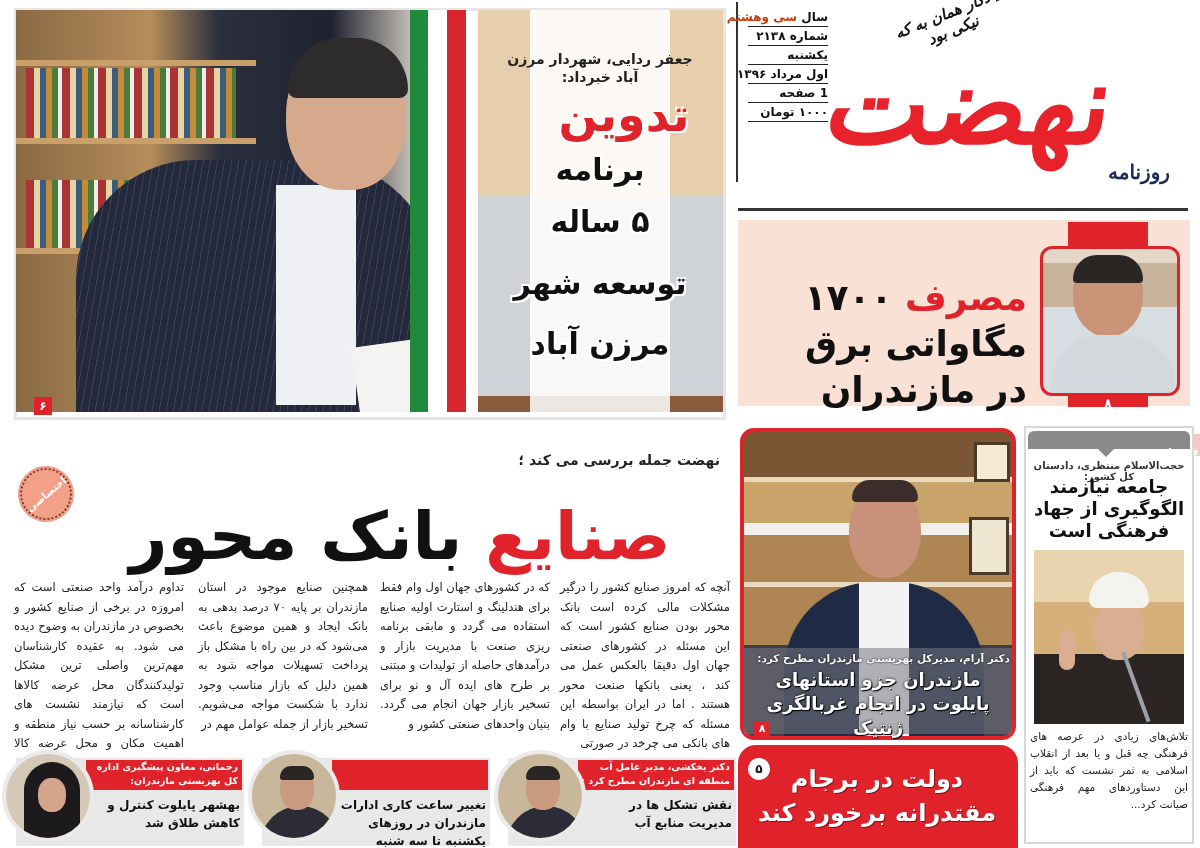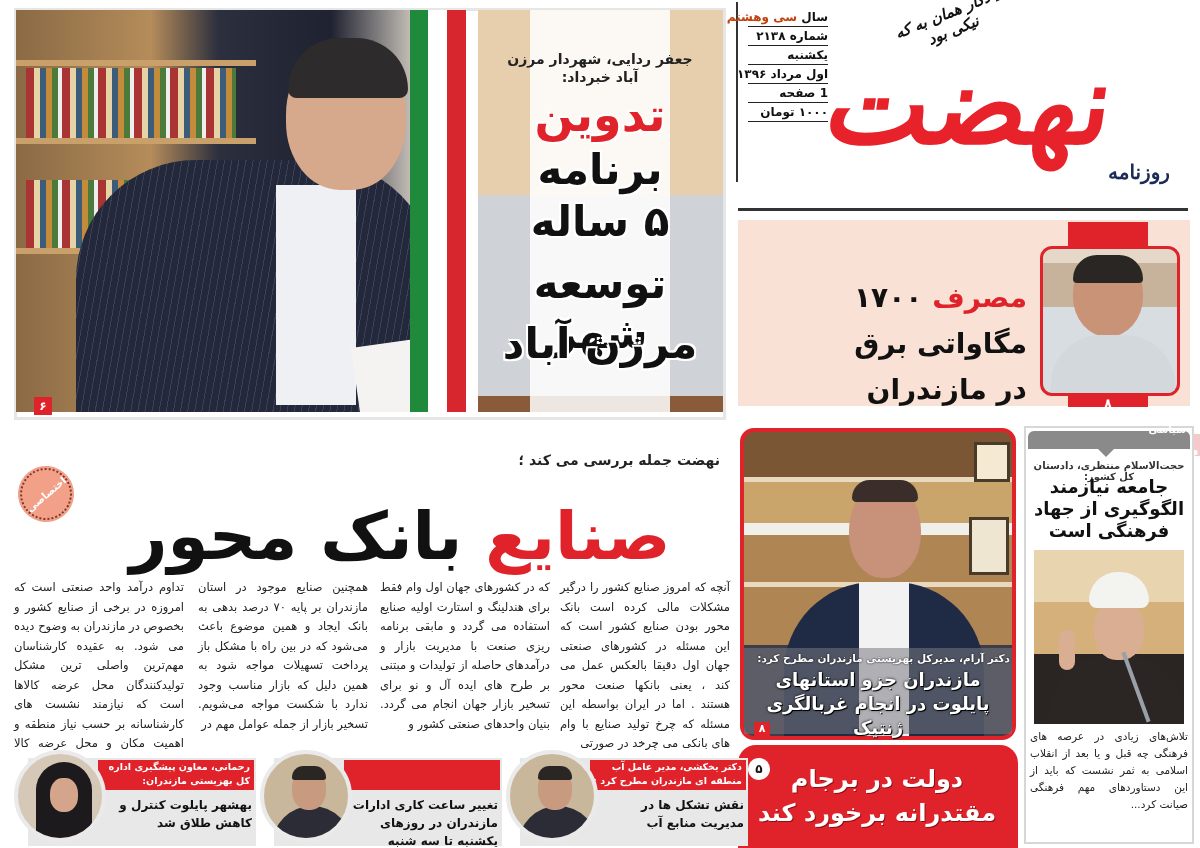--- a/index.html
+++ b/index.html
@@ -15,39 +15,39 @@
   .person-body { position: absolute; left: 60px; top: 150px; width: 360px; height: 260px; border-radius: 120px 120px 0 0; background: repeating-linear-gradient(100deg,#23283a 0 6px,#394058 6px 7px); }
   .person-shirt { position: absolute; left: 260px; top: 175px; width: 80px; height: 220px; background: #eef0f4; }
   .person-head { position: absolute; left: 270px; top: 30px; width: 120px; height: 150px; border-radius: 50% 50% 45% 45%; background: #d6a98c; }
   .person-hair { position: absolute; left: 272px; top: 28px; width: 120px; height: 60px; border-radius: 60px 60px 10px 10px; background: #2d2b2b; }
   .paper { position: absolute; left: 340px; top: 330px; width: 110px; height: 80px; background: #f5f3f1; transform: rotate(-8deg); }
   #lead-flag { left: 410px; top: 10px; width: 56px; height: 402px; background: linear-gradient(90deg,#1f8a3c 0 33%,#fff 33% 66%,#d7262e 66%); }
   #lead-page-badge { left: 34px; top: 397px; width: 18px; height: 18px; background: #e0232b; color: #fff; font-size: 12px; font-weight: bold; text-align: center; line-height: 18px; }
   #lead-text-bg { left: 478px; top: 10px; width: 245px; height: 402px; background: linear-gradient(180deg,#e7cfae 0 46%,#cfd2d6 46% 96%,#8a5b3a 96%); }
   #lead-text-panel { left: 530px; top: 10px; width: 140px; height: 402px; background: rgba(255,255,255,0.85); }
   #lead-kicker { right: 500px; top: 24px; width: 200px; font-size: 14px; font-weight: bold; text-align: center; line-height: 18px; color: #222; margin-top: 26px; }
-  #lead-title-red { left: 500px; top: 88px; width: 200px; text-align: center; font-size: 46px; font-weight: bold; color: #e0232b; line-height: 54px; text-shadow: 2px 2px 0 #fff, -2px -2px 0 #fff; }
-  .lead-line { left: 490px; width: 220px; text-align: center; font-size: 42px; font-weight: bold; color: #111; line-height: 50px; text-shadow: 2px 2px 0 #fff, -2px -2px 0 #fff, 2px -2px 0 #fff, -2px 2px 0 #fff; }
+  #lead-title-red { left: 524px; top: 88px; width: 200px; text-align: center; font-size: 46px; font-weight: bold; color: #e0232b; line-height: 54px; text-shadow: 2px 2px 0 #fff, -2px -2px 0 #fff; }
+  .lead-line { left: 490px; width: 220px; text-align: center; font-size: 30px; font-weight: bold; color: #111; line-height: 50px; text-shadow: 2px 2px 0 #fff, -2px -2px 0 #fff, 2px -2px 0 #fff, -2px 2px 0 #fff; }
   #mast-info { left: 748px; top: 8px; width: 80px; }
   .info-line { font-size: 12px; font-weight: bold; color: #111; border-bottom: 1px solid #222; padding: 2px 0; text-align: right; white-space: nowrap; }
   .info-line .red { color: #c2410c; padding-left: 28px; }
   #mast-logo { left: 780px; top: 20px; width: 380px; height: 170px; font-family: "DejaVu Serif", serif; font-size: 110px; font-weight: bold; color: #e8222a; text-align: center; line-height: 170px; letter-spacing: -4px; transform: skewX(-8deg); }
   #mast-slogan { left: 880px; top: 4px; width: 140px; font-family: "DejaVu Serif", serif; font-size: 15px; font-style: italic; font-weight: bold; color: #111; transform: rotate(-22deg); text-align: center; }
   #mast-daily { left: 1104px; top: 160px; width: 70px; font-family: "DejaVu Serif", serif; font-size: 20px; font-weight: bold; color: #1a2b55; text-align: center; }
   #mast-rule { left: 738px; top: 208px; width: 450px; height: 3px; background: #333; }
   #mast-vrule { left: 736px; top: 2px; width: 2px; height: 180px; background: #333; }
 
   
   #elec { left: 738px; top: 220px; width: 452px; height: 186px; background: #fae1d6; }
   #elec-redbar { left: 1068px; top: 222px; width: 80px; height: 185px; background: #e0232b; }
   #elec-photo { left: 1040px; top: 246px; width: 140px; height: 150px; border: 3px solid #e0232b; border-radius: 12px; background: linear-gradient(180deg,#e6d8c8 0 10%,#c7b39b 10% 40%,#d8dde1 40%); overflow: hidden; }
   .elec-head { position: absolute; left: 30px; top: 8px; width: 70px; height: 80px; border-radius: 45% 45% 50% 50%; background: #c99377; }
   .elec-hair { position: absolute; left: 30px; top: 6px; width: 70px; height: 28px; border-radius: 35px 35px 6px 6px; background: #2a2624; }
   #elec-page { left: 1098px; top: 396px; width: 20px; font-size: 13px; color: #fff; font-weight: bold; text-align: center; }
-  #elec-title { left: 742px; top: 275px; width: 285px; font-size: 28px; font-weight: bold; color: #111; text-align: right; line-height: 46px; }
+  #elec-title { left: 742px; top: 275px; width: 285px; font-size: 36px; font-weight: bold; color: #111; text-align: right; line-height: 46px; }
   #elec-title .red { color: #e0232b; }
 
   
   #sub-kicker { left: 320px; top: 452px; width: 400px; font-size: 14px; font-weight: bold; text-align: right; color: #222; }
   #headline { left: 80px; top: 492px; width: 640px; height: 90px; font-size: 66px; font-weight: bold; text-align: center; line-height: 90px; color: #111; letter-spacing: -1px; }
   #headline .red { color: #e0232b; }
   #exclusive-badge { left: 20px; top: 468px; width: 52px; height: 52px; border-radius: 50%; background: #f3a088; border: 2px dotted #7b3a2a; color: #fff; font-size: 10px; font-weight: bold; display: flex; align-items: center; justify-content: center; transform: rotate(-40deg); box-shadow: 0 0 0 2px #f3a088; }
   .col { top: 578px; width: 170px; font-size: 11.5px; line-height: 19.5px; color: #222; text-align: justify; text-align-last: right; }
 
   
@@ -64,34 +64,34 @@
 
   
   #barjam { left: 738px; top: 745px; width: 280px; height: 103px; background: #e0232b; border-radius: 18px 18px 0 0; }
   #barjam-title { left: 742px; top: 762px; width: 270px; font-size: 24px; font-weight: bold; color: #fff; text-align: center; line-height: 34px; text-shadow: 1px 1px 0 #8a0f14; }
   #barjam-page { left: 748px; top: 758px; width: 22px; height: 22px; border-radius: 50%; background: #fff; color: #111; font-size: 12px; font-weight: bold; text-align: center; line-height: 22px; }
 
   
   #pol { left: 1024px; top: 426px; width: 170px; height: 418px; border: 2px solid #d7d7d7; background: #fff; }
   #pol-watermark { left: 1100px; top: 404px; width: 100px; height: 22px; background: #f3bcc0; color: #fff; font-size: 28px; font-weight: bold; text-align: right; opacity: 0.8; margin-top: 30px; }
   #pol-label-bar { left: 1028px; top: 431px; width: 162px; height: 18px; background: #8a8a8a; border-radius: 6px 6px 0 0; }
-  #pol-label { left: 1030px; top: 424px; width: 156px; font-size: 10px; font-weight: bold; color: #fff; text-align: right; }
+  #pol-label { left: 1030px; top: 447px; width: 156px; font-size: 10px; font-weight: bold; color: #fff; text-align: right; }
   #pol-arrow { left: 1098px; top: 449px; width: 0; height: 0; border-left: 8px solid transparent; border-right: 8px solid transparent; border-top: 8px solid #8a8a8a; }
   #pol-kicker { left: 1026px; top: 460px; width: 166px; font-size: 10px; font-weight: bold; color: #333; text-align: center; }
   #pol-title { left: 1026px; top: 476px; width: 166px; font-size: 18px; font-weight: bold; color: #111; text-align: center; line-height: 22px; }
   #pol-photo { left: 1034px; top: 550px; width: 150px; height: 174px; background: linear-gradient(180deg,#e9d4b0 0 30%,#d6b07a 30% 60%,#2a2422 60%); overflow: hidden; }
   .cleric-turban { position: absolute; left: 55px; top: 22px; width: 60px; height: 36px; border-radius: 30px 30px 8px 8px; background: #f3f3f0; }
   .cleric-head { position: absolute; left: 60px; top: 50px; width: 50px; height: 60px; border-radius: 45%; background: #d9ae92; }
   .cleric-robe { position: absolute; left: 15px; top: 105px; width: 135px; height: 80px; border-radius: 60px 60px 0 0; background: #2b2624; }
   .cleric-hand { position: absolute; left: 25px; top: 80px; width: 16px; height: 40px; border-radius: 8px; background: #d9ae92; }
   .mic { position: absolute; left: 100px; top: 100px; width: 4px; height: 74px; background: #9aa0a8; transform: rotate(-20deg); }
   #pol-body { left: 1030px; top: 728px; width: 158px; font-size: 10.5px; line-height: 17px; color: #222; text-align: justify; text-align-last: right; }
 
   
-  .teaser { top: 746px; height: 86px; margin-left: 12px; }
+  .teaser { top: 746px; height: 86px; }
   .teaser-bg { position: absolute; left: 16px; top: 12px; width: 228px; height: 88px; background: #e8e8e8; }
   .teaser-red { position: absolute; left: 86px; top: 14px; width: 156px; height: 30px; background: #e0232b; }
   .teaser-kicker { position: absolute; left: 88px; top: 14px; width: 150px; font-size: 9.5px; font-weight: bold; line-height: 14px; color: #fff; text-align: right; }
   .teaser-title { position: absolute; left: 90px; top: 50px; width: 150px; font-size: 12px; font-weight: bold; line-height: 18px; color: #111; text-align: right; }
   .teaser-photo { position: absolute; left: 2px; top: 4px; width: 92px; height: 92px; border-radius: 50%; border: 4px solid #eaeaea; overflow: hidden; background: #c9b79c; }
   .tp-head { position: absolute; left: 28px; top: 14px; width: 34px; height: 42px; border-radius: 45%; background: #c89a80; }
   .tp-hair { position: absolute; left: 28px; top: 12px; width: 34px; height: 14px; border-radius: 17px 17px 4px 4px; background: #2a2624; }
   .tp-body { position: absolute; left: 8px; top: 52px; width: 80px; height: 48px; border-radius: 40px 40px 0 0; background: #2b2c35; }
   .tp-chador { position: absolute; left: 18px; top: 8px; width: 56px; height: 90px; border-radius: 28px 28px 6px 6px; background: #1c1a1c; }
   .tp-face { position: absolute; left: 32px; top: 24px; width: 28px; height: 34px; border-radius: 45%; background: #d4a58a; }

